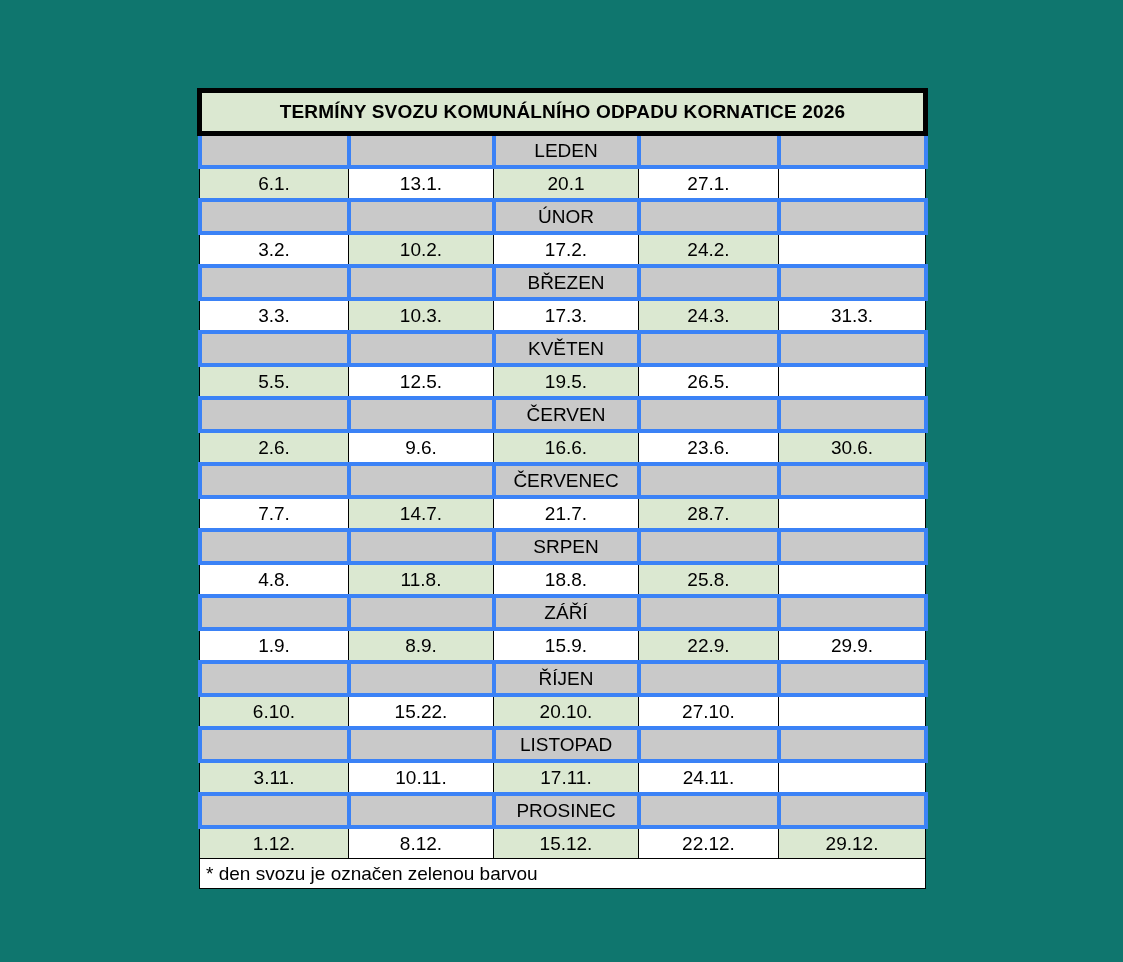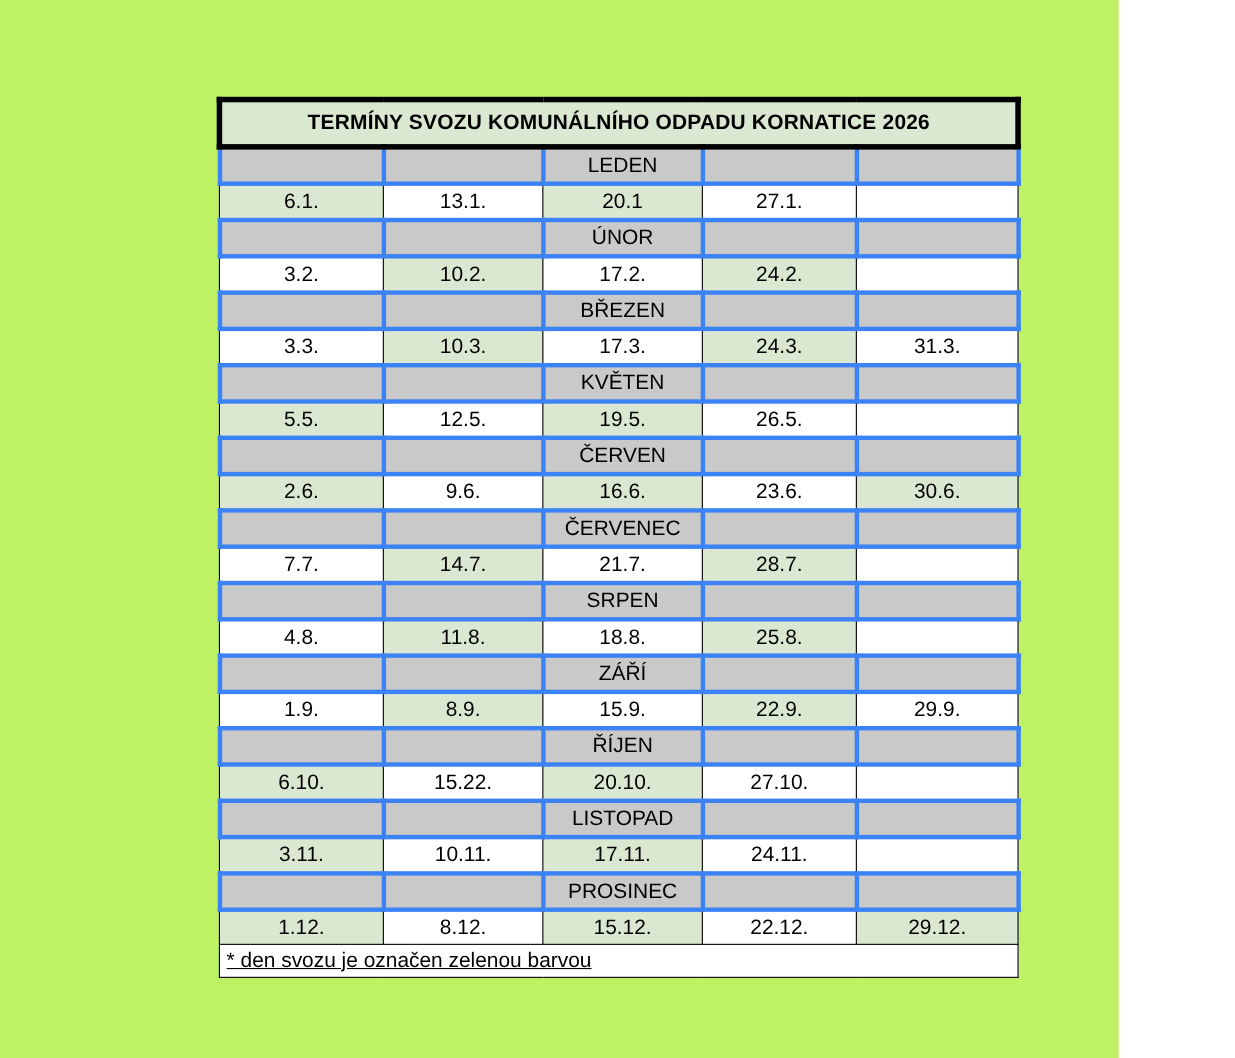--- a/index.html
+++ b/index.html
@@ -9,23 +9,23 @@
   }
   body {
     width: 1123px;
     height: 962px;
     font-family: "Liberation Sans", sans-serif;
     color: #000000;
     overflow: hidden;
   }
   #page {
     position: relative;
-    width: 1017px;
+    width: 1123px;
     height: 962px;
-    background: #bef264;
+    background: #0f766e;
   }
   #schedule-wrap {
     position: absolute;
     left: 197px;
     top: 88px;
     width: 726px;
   }
   table.schedule {
     border-collapse: collapse;
     table-layout: fixed;
@@ -84,21 +84,20 @@
 
   
   tr.note-row td {
     border: 1px solid #000000;
     background: #ffffff;
     height: 29px;
     padding: 0 6px;
     font-size: 19px;
     text-align: left;
     vertical-align: middle;
-    text-decoration: underline;
   }
 </style>
 </head>
 <body>
 
 <div id="page">
   <div id="schedule-wrap">
     <table class="schedule">
       <colgroup>
         <col class="c1">

